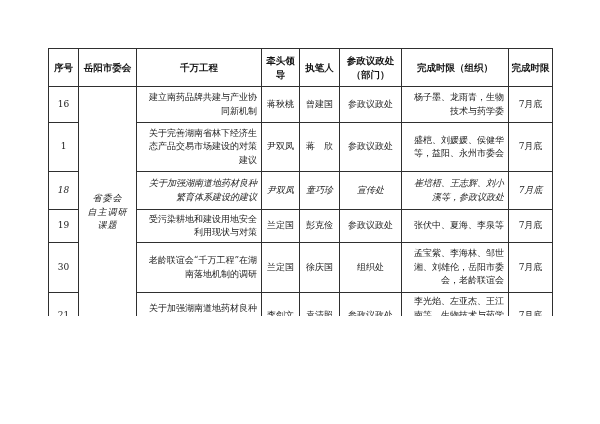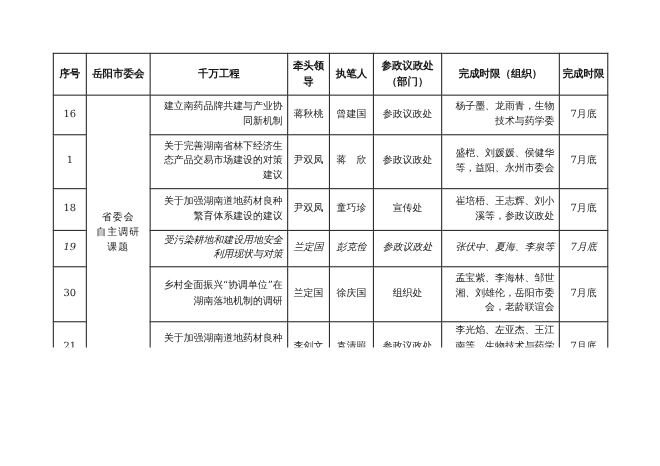--- a/index.html
+++ b/index.html
@@ -20,26 +20,26 @@
     font-size:9px;line-height:1.5;
     padding:2px 3px;
     text-align:center;vertical-align:middle;
     word-break:break-all;
   }
   th{
     font-weight:bold;font-size:9.5px;line-height:1.45;
     padding:3px 2px;color:#141414;
   }
   td.cell-left{text-align:right;padding-left:5px;padding-right:4px;margin-top:10px;}
-  td.cell-category{white-space:pre-line;letter-spacing:1px;}
+  td.cell-category{white-space:pre-line;letter-spacing:1px;font-style:italic;}
   tr.hdr{height:38px;}
   tr.r0{height:36px;}
   tr.r1{height:49px;}
-  tr.r2{height:38px;}
-  tr.r3{height:33px;font-style:italic;}
+  tr.r2{height:38px;font-style:italic;}
+  tr.r3{height:33px;}
   tr.r4{height:50px;}
   tr.r5{height:46px;}
   .page-number{
     position:absolute;left:468px;top:362px;width:110px;
     font-size:11px;color:#4a4a4a;text-align:center;letter-spacing:1px;
   }
 </style>
 </head>
 <body>
 
@@ -102,21 +102,21 @@
         <td>19</td>
         <td class="cell-left">受污染耕地和建设用地安全利用现状与对策</td>
         <td>兰定国</td>
         <td>彭克俭</td>
         <td>参政议政处</td>
         <td class="cell-left">张伏中、夏海、李泉等</td>
         <td>7月底</td>
       </tr>
       <tr class="r4">
         <td>30</td>
-        <td class="cell-left">乡村全面振兴“协调单位”在湖南落地机制的调研</td>
+        <td class="cell-left">老龄联谊会“千万工程”在湖南落地机制的调研</td>
         <td>兰定国</td>
         <td>徐庆国</td>
         <td>组织处</td>
         <td class="cell-left">孟宝紫、李海林、邹世湘、刘雄伦，岳阳市委会，老龄联谊会</td>
         <td>7月底</td>
       </tr>
       <tr class="r5">
         <td>21</td>
         <td class="cell-left">关于加强湖南道地药材良种繁育体系建设的建议</td>
         <td>李剑文</td>

